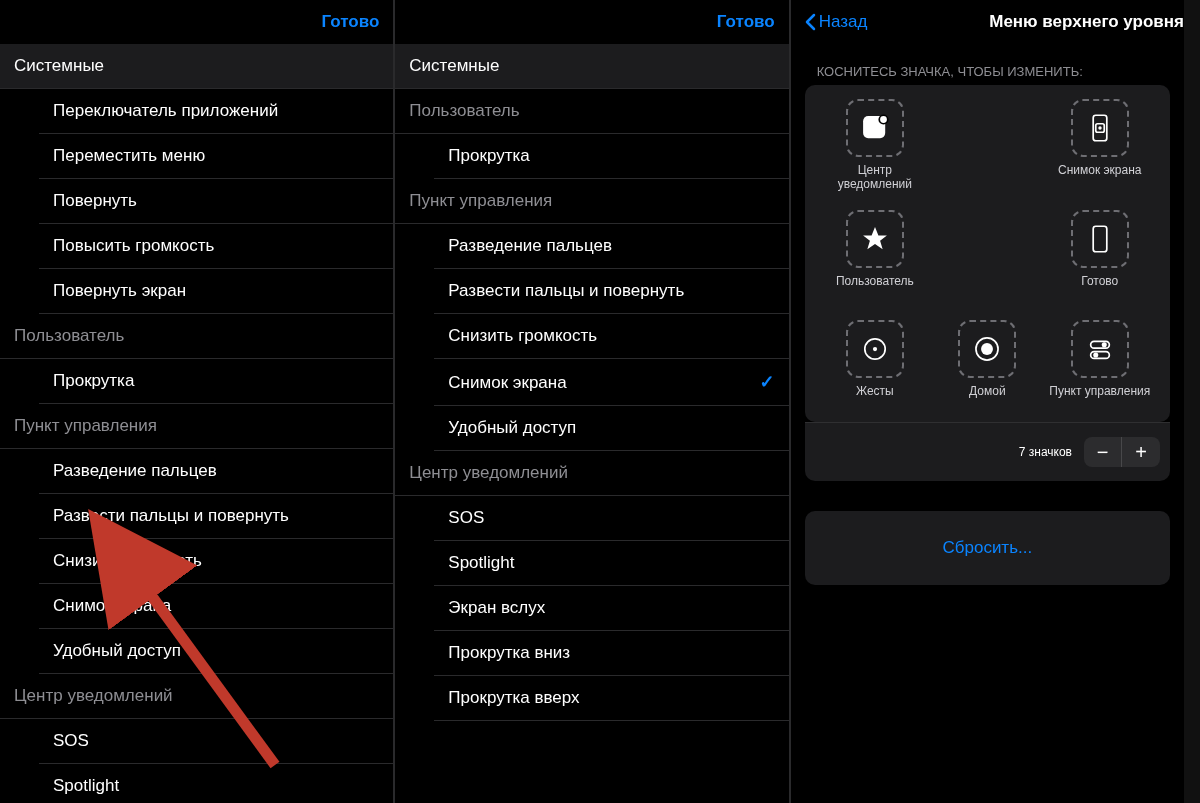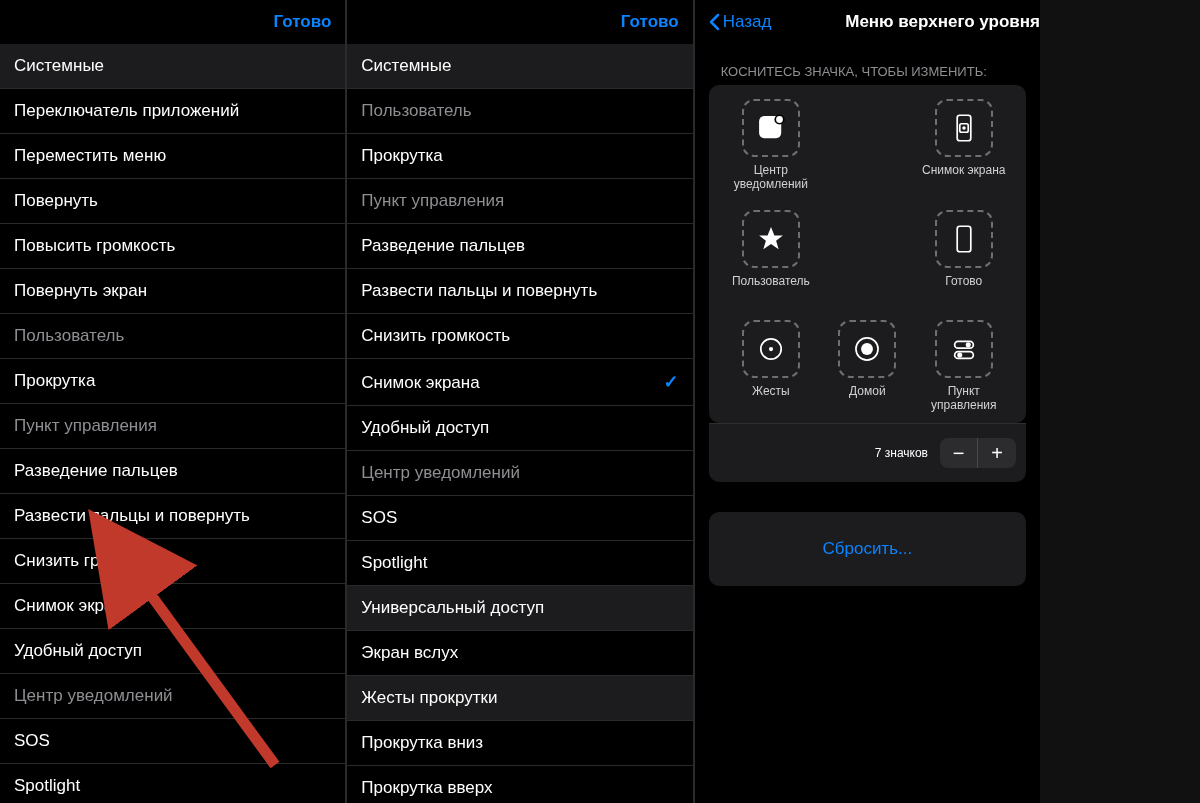--- a/index.html
+++ b/index.html
@@ -10,35 +10,35 @@
     --text:#fff;
     --muted:#8e8e93;
     --link:#0a84ff;
     --link-alt:#2e7cf6;
     --divider:#3a3a3c;
     --arrow:#c0392b;
   }
   *{box-sizing:border-box;}
   html,body{margin:0;padding:0;background:#111;height:100%;}
   body{font-family:-apple-system,BlinkMacSystemFont,"Helvetica Neue",Arial,sans-serif;font-size:16px;}
-  .stage{width:1040px;height:803px;display:flex;background:#000;}
+  .stage{width:1184px;height:803px;display:flex;background:#000;}
   .pane{flex:1 1 0;height:100%;overflow:hidden;position:relative;border-right:2px solid #2a2a2c;}
   .pane:last-child{border-right:0;}
   .navbar{height:44px;display:flex;align-items:center;justify-content:space-between;padding:0 14px;background:transparent;position:relative;}
   .navbar .left,.navbar .right{display:flex;align-items:center;min-width:70px;}
   .navbar .left{justify-content:flex-start;text-align:center;}
   .navbar .right{justify-content:flex-end;}
   .navbar .title{color:#fff;font-weight:600;font-size:17px;position:absolute;left:0;right:0;text-align:right;pointer-events:none;}
   .navlink{color:var(--link);font-size:17px;cursor:pointer;display:flex;align-items:center;gap:3px;}
   .navlink.bold{font-weight:600;}
   .list{display:flex;flex-direction:column;}
   .row{padding:12px 14px;color:var(--text);border-bottom:0.5px solid var(--row-border);font-size:17px;display:flex;align-items:flex-end;justify-content:space-between;min-height:44px;}
   .row.header{background:var(--header-bg);color:#fff;font-weight:400;}
   .row.muted{color:var(--muted);}
-  .row[data-interactable="true"]{cursor:pointer;}
+  .row[data-interactable="true"]{cursor:pointer;margin-left:39px;}
   .check{color:var(--link);font-size:18px;font-weight:600;}
   .section-note{color:var(--muted);font-size:13px;padding:20px 14px 6px 26px;text-transform:none;letter-spacing:0;}
   .grid{display:grid;grid-template-columns:repeat(3,1fr);gap:18px 8px;padding:14px 18px 10px 18px;background:#1c1c1e;border-radius:10px;margin:0 14px;}
   .slot{display:flex;flex-direction:column;align-items:center;gap:6px;}
   .slot-box{width:58px;height:58px;border:2px dashed #6e6e73;border-radius:12px;display:flex;align-items:center;justify-content:center;color:#fff;}
   .slot-label{color:#d0d0d5;font-size:12px;text-align:center;line-height:1.2;min-height:28px;}
   .counter-row{display:flex;align-items:center;justify-content:flex-end;margin:0 14px;padding:14px 10px 14px 10px;gap:12px;background:#1c1c1e;border-top:0.5px solid #2f2f31;border-radius:0 0 10px 10px;}
   .counter-label{color:#fff;font-size:12px;}
   .stepper{display:flex;background:#2c2c2e;border-radius:8px;overflow:hidden;}
   .stepper button{width:38px;height:30px;background:transparent;border:0;color:#fff;font-size:20px;line-height:1;cursor:pointer;display:flex;align-items:center;justify-content:center;}
@@ -165,28 +165,22 @@
         </div>
         <div class="row muted" data-interactable="false">
           <span data-interactable="false">Центр уведомлений</span>
         </div>
         <div class="row" data-interactable="true">
           <span data-interactable="false">SOS</span>
         </div>
         <div class="row" data-interactable="true">
           <span data-interactable="false">Spotlight</span>
         </div>
-        <div class="row header" data-interactable="false">
-          <span data-interactable="false">Универсальный доступ</span>
-        </div>
         <div class="row" data-interactable="true">
           <span data-interactable="false">Экран вслух</span>
-        </div>
-        <div class="row header" data-interactable="false">
-          <span data-interactable="false">Жесты прокрутки</span>
         </div>
         <div class="row" data-interactable="true">
           <span data-interactable="false">Прокрутка вниз</span>
         </div>
         <div class="row" data-interactable="true">
           <span data-interactable="false">Прокрутка вверх</span>
         </div>
       </div>
 
   </div>

